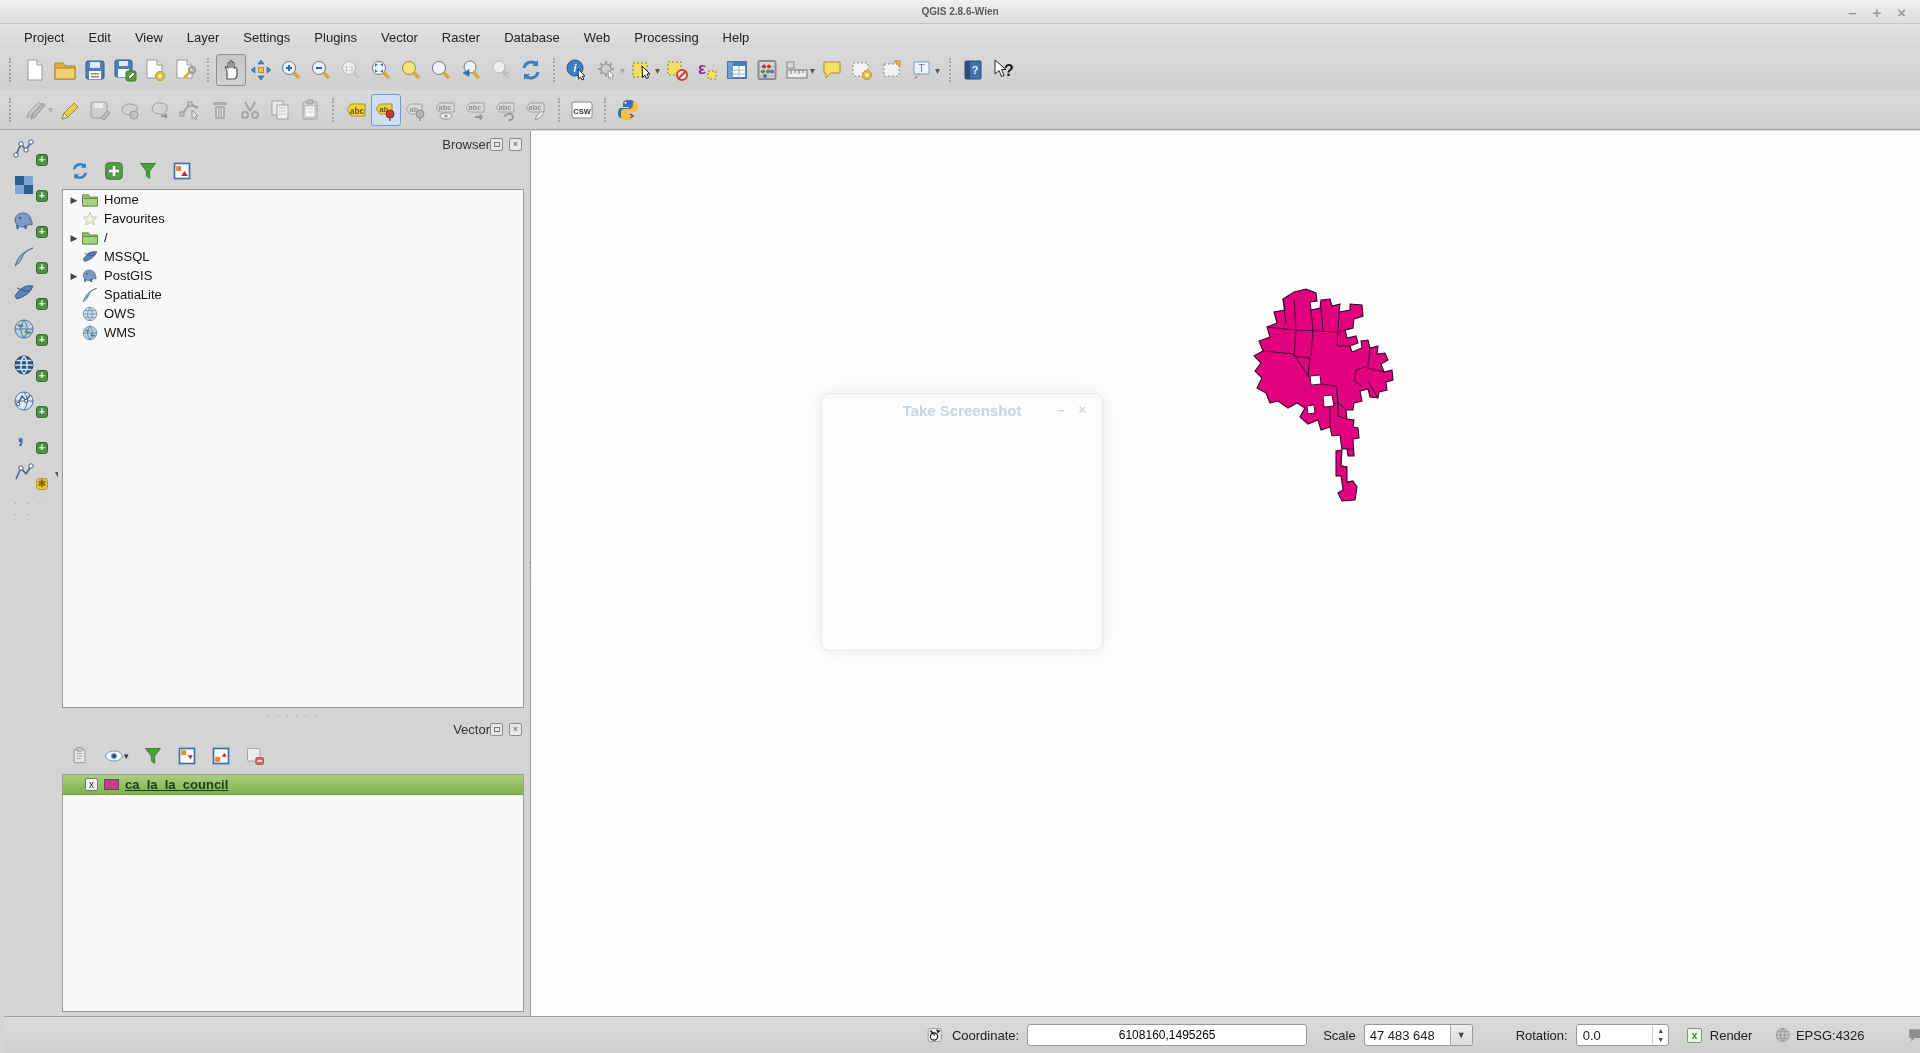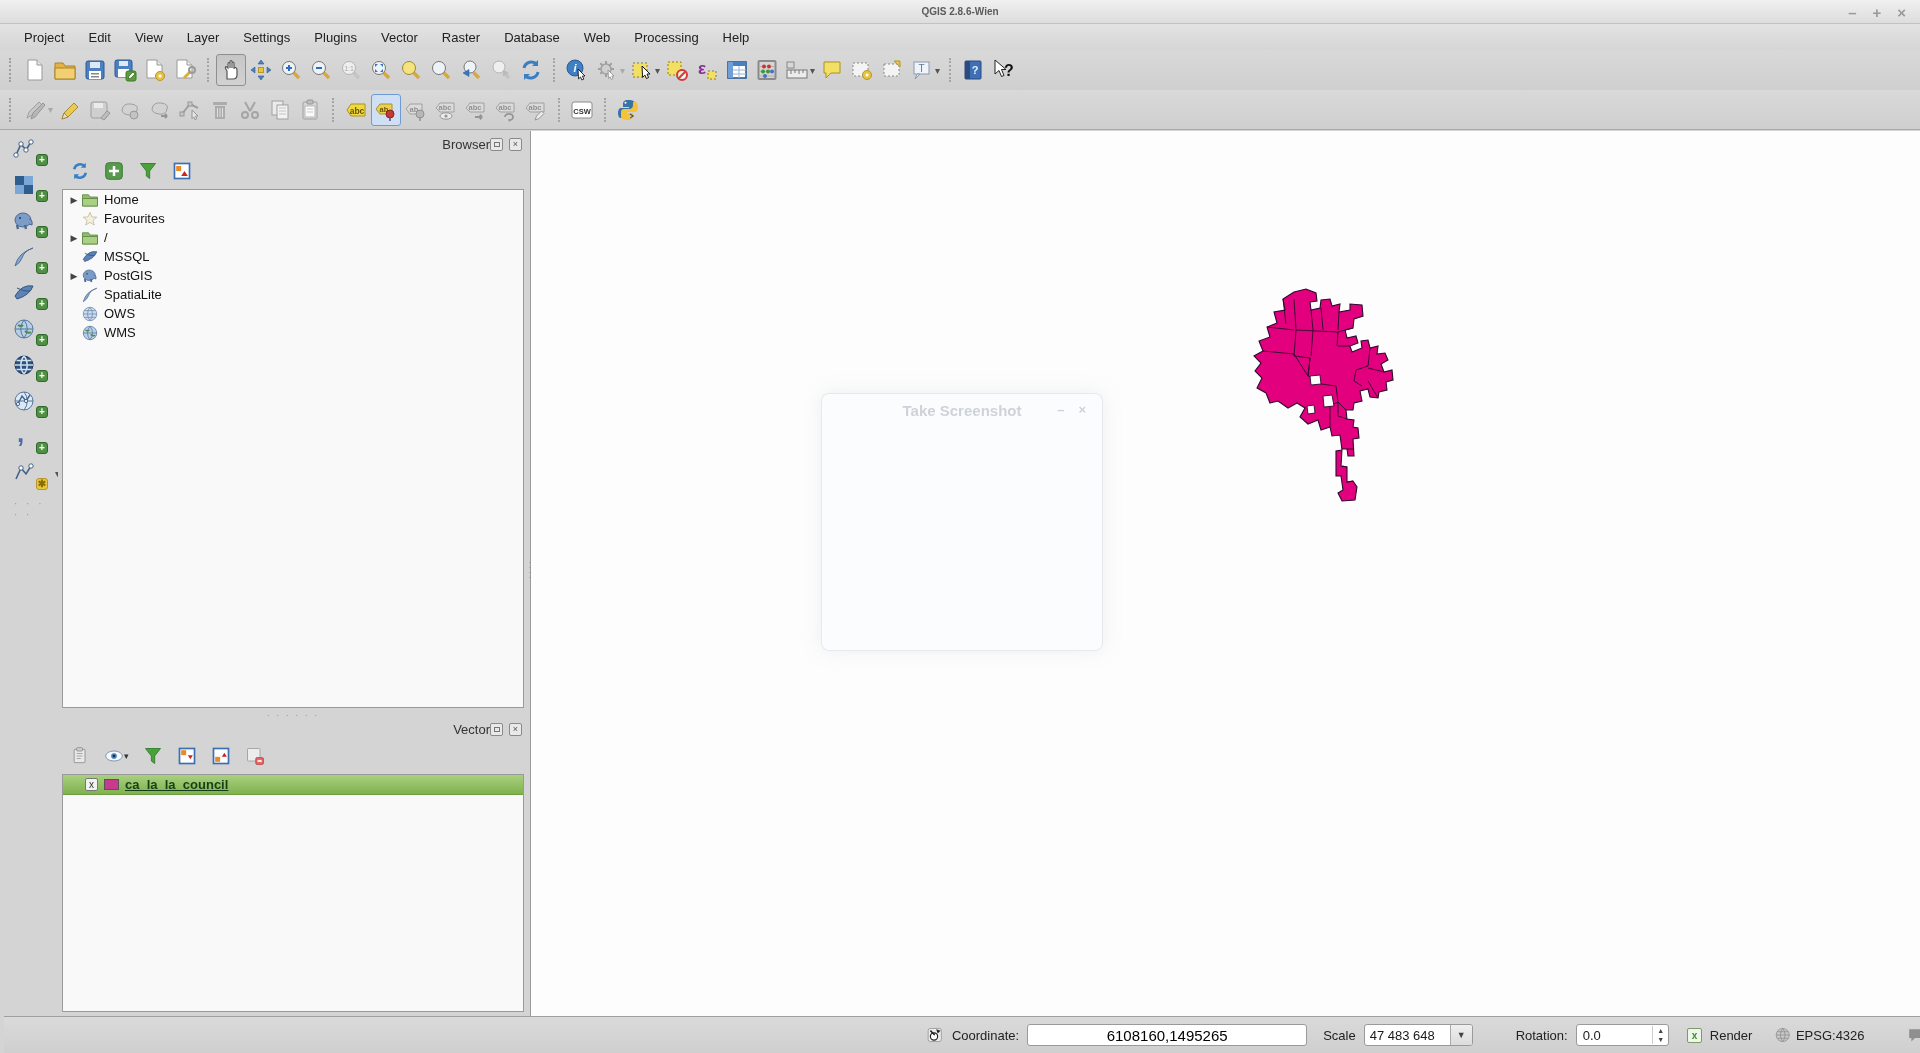--- a/index.html
+++ b/index.html
@@ -92,21 +92,21 @@
     color:rgba(150,160,172,.45); font-weight:bold; }
   #map-shape { position:absolute; left:719px; top:155px; width:150px; height:220px; }
 
   
   #statusbar { position:absolute; left:4px; bottom:0; width:1920px; height:37px;
     background:linear-gradient(#dadada,#cfcfcf); border-top:1px solid #9f9f9f;
     display:flex; align-items:center; }
   #statusbar .lbl { color:#222; margin:0 8px; }
   .field { background:#fff; border:1px solid #9a9a9a; border-radius:3px; height:22px;
     display:flex; align-items:center; }
-  #coord-input { width:278px; text-align:center; font-size:15px; border:none; outline:none;
+  #coord-input { width:278px; text-align:center; font-size:12px; border:none; outline:none;
     background:transparent; height:16px; font-family:"Liberation Sans",sans-serif; }
   #scale-combo { width:112px; padding-left:5px; }
   #scale-combo .val { flex:1; }
   #scale-combo .arrowbtn { width:22px; height:20px; border-left:1px solid #aaa;
     display:flex; align-items:center; justify-content:center; font-size:9px; color:#444;
     background:linear-gradient(#efefef,#dcdcdc); border-radius:0 3px 3px 0; }
   #rot-spin { width:96px; padding-left:6px; }
   #rot-spin .val { flex:1; }
   #rot-spin .spin { width:16px; display:flex; flex-direction:column; align-items:center;
     font-size:7px; color:#444; line-height:9px; border-left:1px solid #ccc; }

